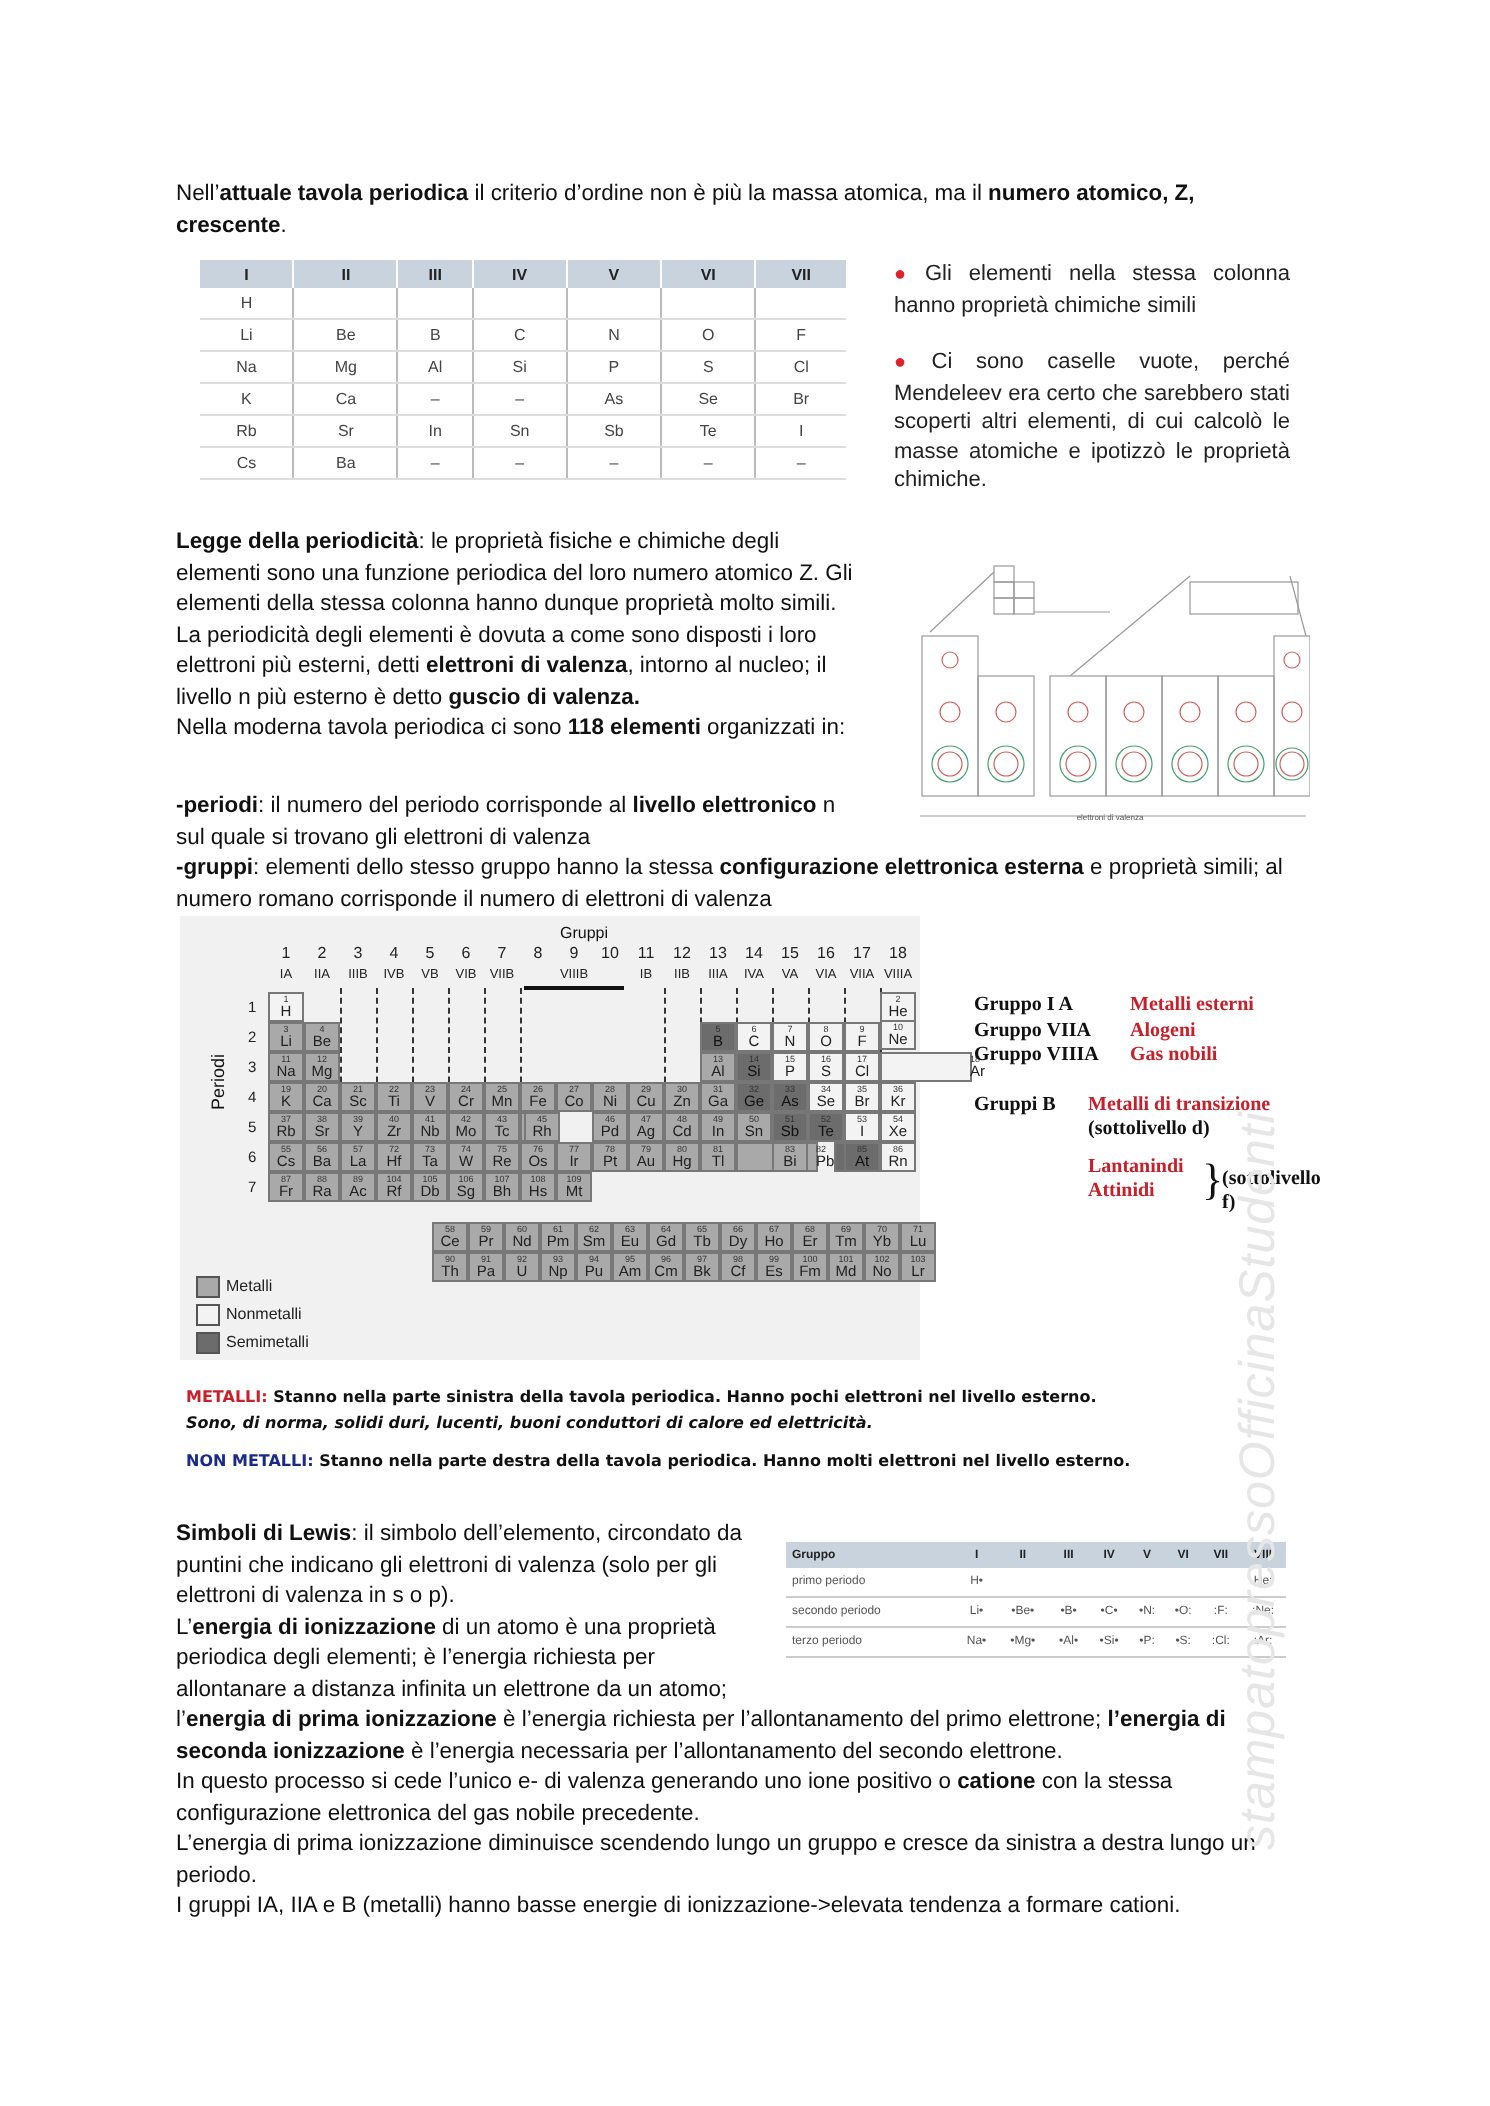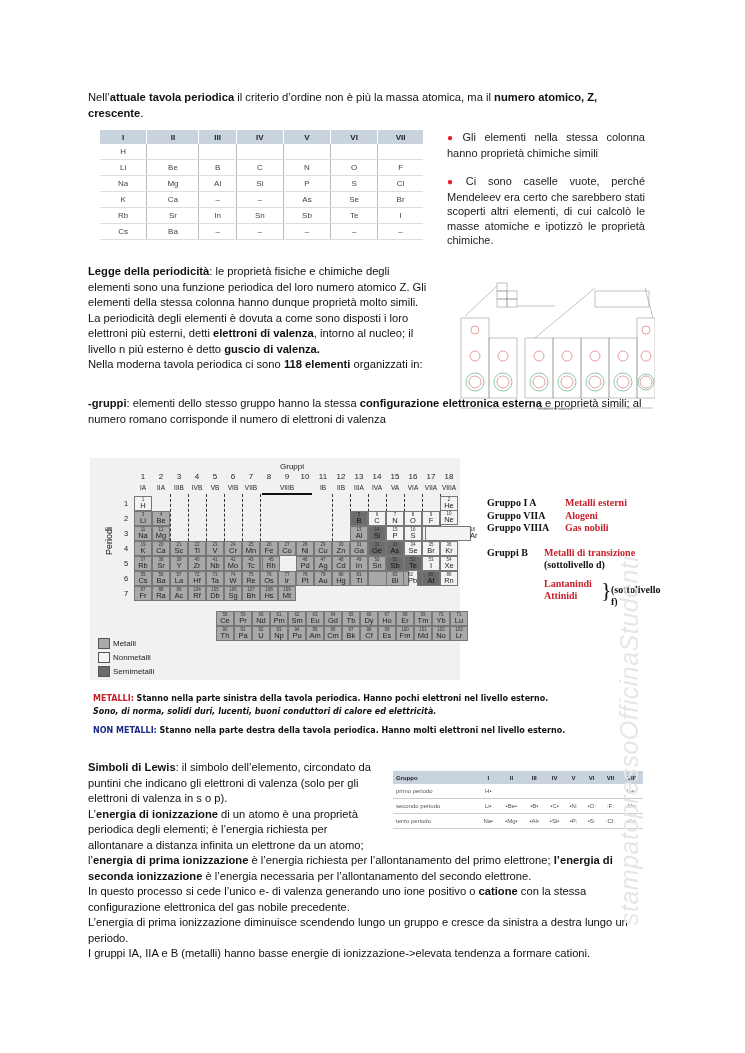--- a/index.html
+++ b/index.html
@@ -122,20 +122,21 @@
   <div style="height:14px"></div>
   <div><span class="dot">●</span><span>Ci sono caselle vuote, perché Mendeleev era certo che sarebbero stati scoperti altri elementi, di cui calcolò le masse atomiche e ipotizzò le proprietà chimiche.</span></div>
 </div>
 
 <div class="abs p" style="left:88px;top:264px;width:340px;">
   <b>Legge della periodicità</b><span>: le proprietà fisiche e chimiche degli elementi sono una funzione periodica del loro numero atomico Z. Gli elementi della stessa colonna hanno dunque proprietà molto simili.</span><br>
   <span>La periodicità degli elementi è dovuta a come sono disposti i loro elettroni più esterni, detti </span><b>elettroni di valenza</b><span>, intorno al nucleo; il livello n più esterno è detto </span><b>guscio di valenza.</b><br>
   <span>Nella moderna tavola periodica ci sono </span><b>118 elementi</b><span> organizzati in:</span>
 </div>
 <div class="abs p" style="left:88px;top:396px;width:560px;">
+  <div style="width:340px"><b>-periodi</b><span>: il numero del periodo corrisponde al </span><b>livello elettronico</b><span> n sul quale si trovano gli elettroni di valenza</span></div>
   <div><b>-gruppi</b><span>: elementi dello stesso gruppo hanno la stessa </span><b>configurazione elettronica esterna</b><span> e proprietà simili; al numero romano corrisponde il numero di elettroni di valenza</span></div>
 </div>
 
 <div class="abs" style="left:455px;top:278px;width:200px;height:135px;">
   <svg width="200" height="135">
     <g stroke="#999" stroke-width="0.6" fill="none">
       <rect x="42" y="5" width="10" height="8"></rect>
         <rect x="42" y="13" width="10" height="8"></rect>
         <rect x="52" y="13" width="10" height="8"></rect>
         <rect x="42" y="21" width="10" height="8"></rect>
@@ -256,21 +257,21 @@
     <div class="cell nonmetal" style="left: 314px; top: 53px;"><span class="n">8</span><span>O</span></div>
     <div class="cell nonmetal" style="left: 332px; top: 53px;"><span class="n">9</span><span>F</span></div>
     <div class="cell nonmetal" style="left: 350px; top: 52px;"><span class="n">10</span><span>Ne</span></div>
     <div class="cell metal" style="left: 44px; top: 68px;"><span class="n">11</span><span>Na</span></div>
     <div class="cell metal" style="left: 62px; top: 68px;"><span class="n">12</span><span>Mg</span></div>
     <div class="cell metal" style="left: 260px; top: 68px;"><span class="n">13</span><span>Al</span></div>
     <div class="cell semi" style="left: 278px; top: 68px;"><span class="n">14</span><span>Si</span></div>
     <div class="cell nonmetal" style="left: 296px; top: 68px;"><span class="n">15</span><span>P</span></div>
     <div class="cell nonmetal" style="left: 314px; top: 68px;"><span class="n">16</span><span>S</span></div>
     <div class="cell nonmetal" style="left: 332px; top: 68px;"><span class="n">17</span><span>Cl</span></div>
-    <div class="cell nonmetal" style="left: 335px; top: 68px; padding-left: 44px;"><span class="n">18</span><span>Ar</span></div>
+    <div class="cell nonmetal" style="left: 350px; top: 68px; padding-left: 44px;"><span class="n">18</span><span>Ar</span></div>
     <div class="cell metal" style="left: 44px; top: 83px;"><span class="n">19</span><span>K</span></div>
     <div class="cell metal" style="left: 62px; top: 83px;"><span class="n">20</span><span>Ca</span></div>
     <div class="cell metal" style="left: 80px; top: 83px;"><span class="n">21</span><span>Sc</span></div>
     <div class="cell metal" style="left: 98px; top: 83px;"><span class="n">22</span><span>Ti</span></div>
     <div class="cell metal" style="left: 116px; top: 83px;"><span class="n">23</span><span>V</span></div>
     <div class="cell metal" style="left: 134px; top: 83px;"><span class="n">24</span><span>Cr</span></div>
     <div class="cell metal" style="left: 152px; top: 83px;"><span class="n">25</span><span>Mn</span></div>
     <div class="cell metal" style="left: 170px; top: 83px;"><span class="n">26</span><span>Fe</span></div>
     <div class="cell metal" style="left: 188px; top: 83px;"><span class="n">27</span><span>Co</span></div>
     <div class="cell metal" style="left: 206px; top: 83px;"><span class="n">28</span><span>Ni</span></div>

